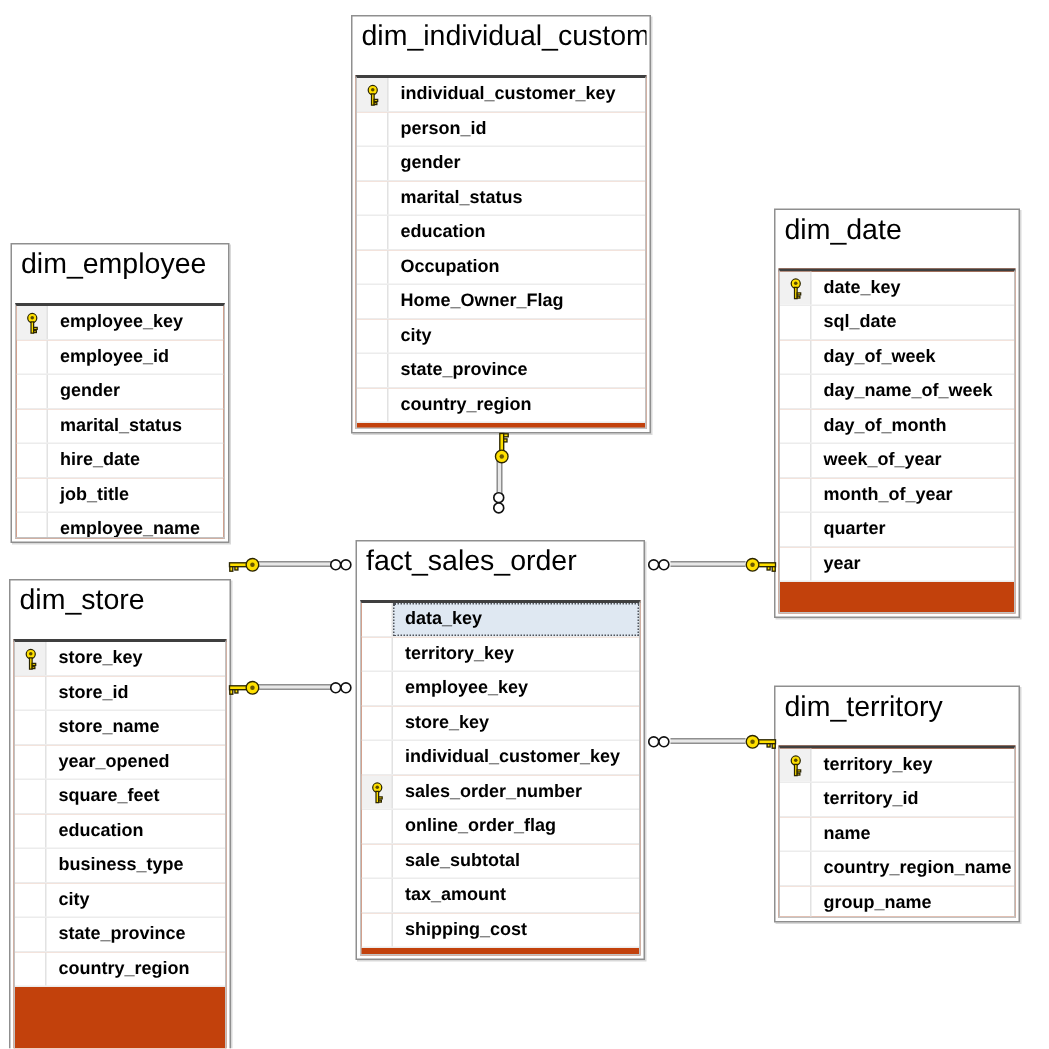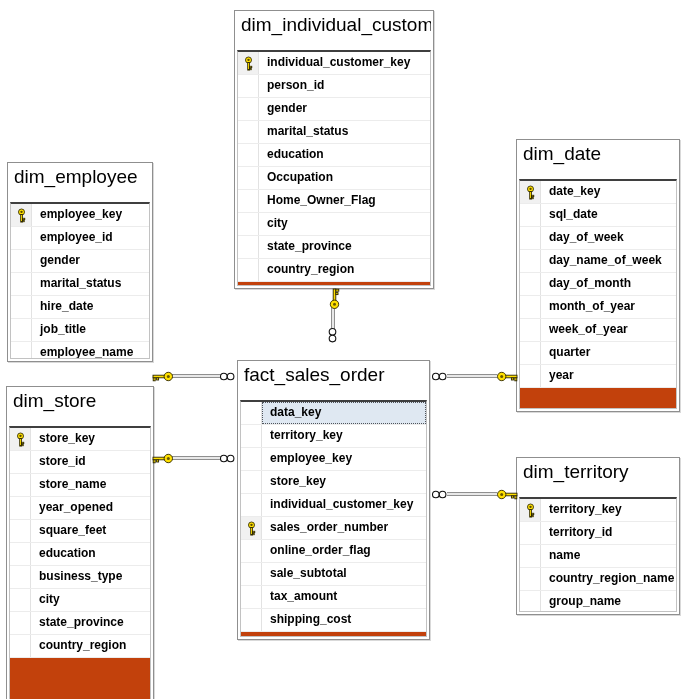--- a/index.html
+++ b/index.html
@@ -375,35 +375,35 @@
       <svg class="key-icon" viewBox="0 0 12 16" width="11" height="15" style="visibility: hidden;">
         <g fill="#ffe000" stroke="#2b2500" stroke-width="0.9">
           <circle cx="6" cy="4.2" r="3.3"></circle>
           <rect x="5.1" y="7" width="1.9" height="8.2"></rect>
           <rect x="7" y="11" width="2.6" height="1.5"></rect>
           <rect x="7" y="13.4" width="2" height="1.4"></rect>
         </g>
         <circle cx="6" cy="4" r="1.3" fill="#5a4a00"></circle>
       </svg>
     </div>
+    <div class="cell-label">week_of_year</div>
+  </div>
+        <div class="col-row">
+    <div class="icon-cell">
+      <svg class="key-icon" viewBox="0 0 12 16" width="11" height="15" style="visibility: hidden;">
+        <g fill="#ffe000" stroke="#2b2500" stroke-width="0.9">
+          <circle cx="6" cy="4.2" r="3.3"></circle>
+          <rect x="5.1" y="7" width="1.9" height="8.2"></rect>
+          <rect x="7" y="11" width="2.6" height="1.5"></rect>
+          <rect x="7" y="13.4" width="2" height="1.4"></rect>
+        </g>
+        <circle cx="6" cy="4" r="1.3" fill="#5a4a00"></circle>
+      </svg>
+    </div>
     <div class="cell-label">month_of_year</div>
-  </div>
-        <div class="col-row">
-    <div class="icon-cell">
-      <svg class="key-icon" viewBox="0 0 12 16" width="11" height="15" style="visibility: hidden;">
-        <g fill="#ffe000" stroke="#2b2500" stroke-width="0.9">
-          <circle cx="6" cy="4.2" r="3.3"></circle>
-          <rect x="5.1" y="7" width="1.9" height="8.2"></rect>
-          <rect x="7" y="11" width="2.6" height="1.5"></rect>
-          <rect x="7" y="13.4" width="2" height="1.4"></rect>
-        </g>
-        <circle cx="6" cy="4" r="1.3" fill="#5a4a00"></circle>
-      </svg>
-    </div>
-    <div class="cell-label">week_of_year</div>
   </div>
         <div class="col-row">
     <div class="icon-cell">
       <svg class="key-icon" viewBox="0 0 12 16" width="11" height="15" style="visibility: hidden;">
         <g fill="#ffe000" stroke="#2b2500" stroke-width="0.9">
           <circle cx="6" cy="4.2" r="3.3"></circle>
           <rect x="5.1" y="7" width="1.9" height="8.2"></rect>
           <rect x="7" y="11" width="2.6" height="1.5"></rect>
           <rect x="7" y="13.4" width="2" height="1.4"></rect>
         </g>

